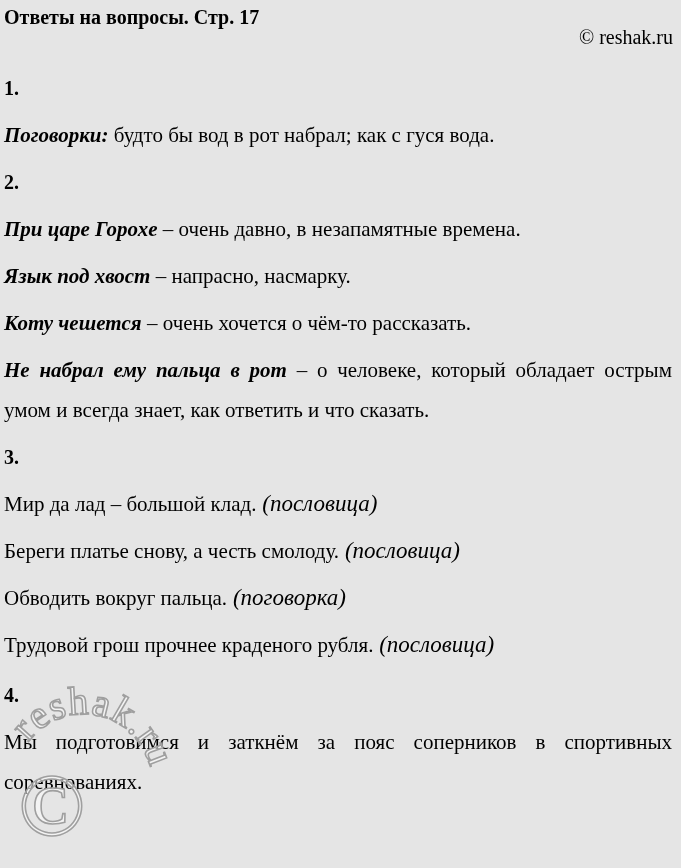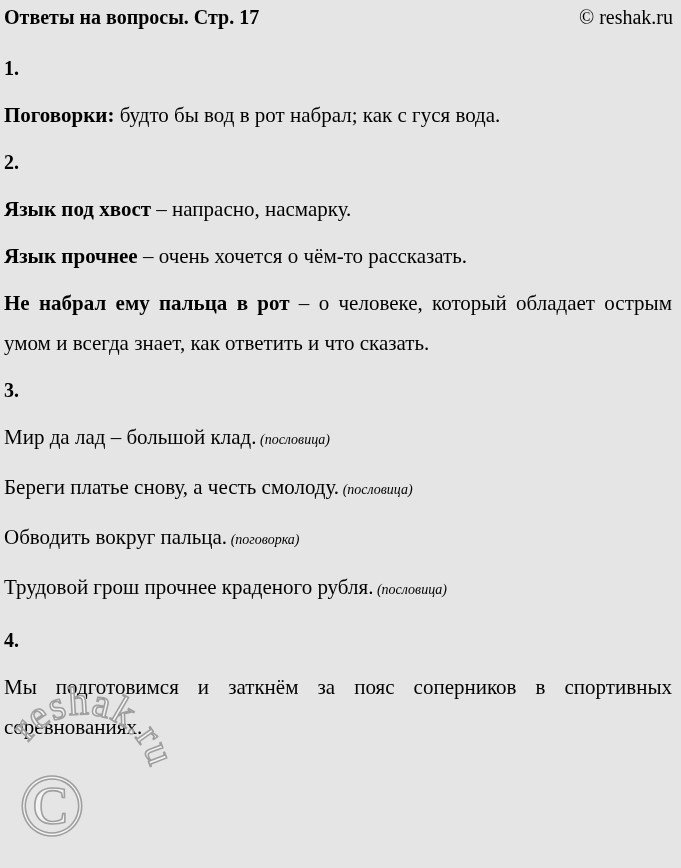--- a/index.html
+++ b/index.html
@@ -19,45 +19,46 @@
   .header {
     display: flex;
     justify-content: space-between;
     align-items: flex-start;
     padding: 4px 8px 0 4px;
     font-size: 20px;
     line-height: 26px;
     margin-bottom: 18px;
   }
   .header .title { font-weight: bold; }
-  .header .copyright { font-weight: normal; }
+  .header .copyright { font-weight: normal; margin-top: 20px; }
   .content {
     position: relative;
     z-index: 1;
     padding: 0 9px 0 4px;
     font-size: 21px;
   }
   .content p {
     margin: 0 0 7px 0;
     line-height: 40px;
   }
   .content p.num {
     font-weight: bold;
     font-size: 20px;
   }
   section:nth-of-type(4) p.num { margin-top: 10px; }
   .lead {
     font-weight: bold;
+    font-style: italic;
   }
   .justify {
     text-align: justify;
   }
   .genre-label {
     font-style: italic;
-    font-size: 14px;
+    font-size: 23px;
   }
   .watermark {
     position: absolute;
     left: 0;
     top: 678px;
     width: 180px;
     height: 190px;
     z-index: 2;
     pointer-events: none;
   }
@@ -79,22 +80,23 @@
     <span class="copyright">© reshak.ru</span>
   </div>
 
   <div class="content">
       <section>
         <p class="num">1.</p>
         <p class="para"><span class="lead">Поговорки:</span> будто бы вод в рот набрал; как с гуся вода.</p>
       </section>
       <section>
         <p class="num">2.</p>
+        <p class="para"><span class="lead">При царе Горохе</span> – очень давно, в незапамятные времена.</p>
         <p class="para"><span class="lead">Язык под хвост</span> – напрасно, насмарку.</p>
-        <p class="para"><span class="lead">Язык прочнее</span> – очень хочется о чём-то рассказать.</p>
+        <p class="para"><span class="lead">Коту чешется</span> – очень хочется о чём-то рассказать.</p>
         <p class="para justify"><span class="lead">Не набрал ему пальца в рот</span> – о человеке, который обладает острым умом и всегда знает, как ответить и что сказать.</p>
       </section>
       <section>
         <p class="num">3.</p>
         <p class="para">Мир да лад – большой клад.<span class="genre-label"> (пословица)</span></p>
         <p class="para">Береги платье снову, а честь смолоду.<span class="genre-label"> (пословица)</span></p>
         <p class="para">Обводить вокруг пальца.<span class="genre-label"> (поговорка)</span></p>
         <p class="para">Трудовой грош прочнее краденого рубля.<span class="genre-label"> (пословица)</span></p>
       </section>
       <section>

